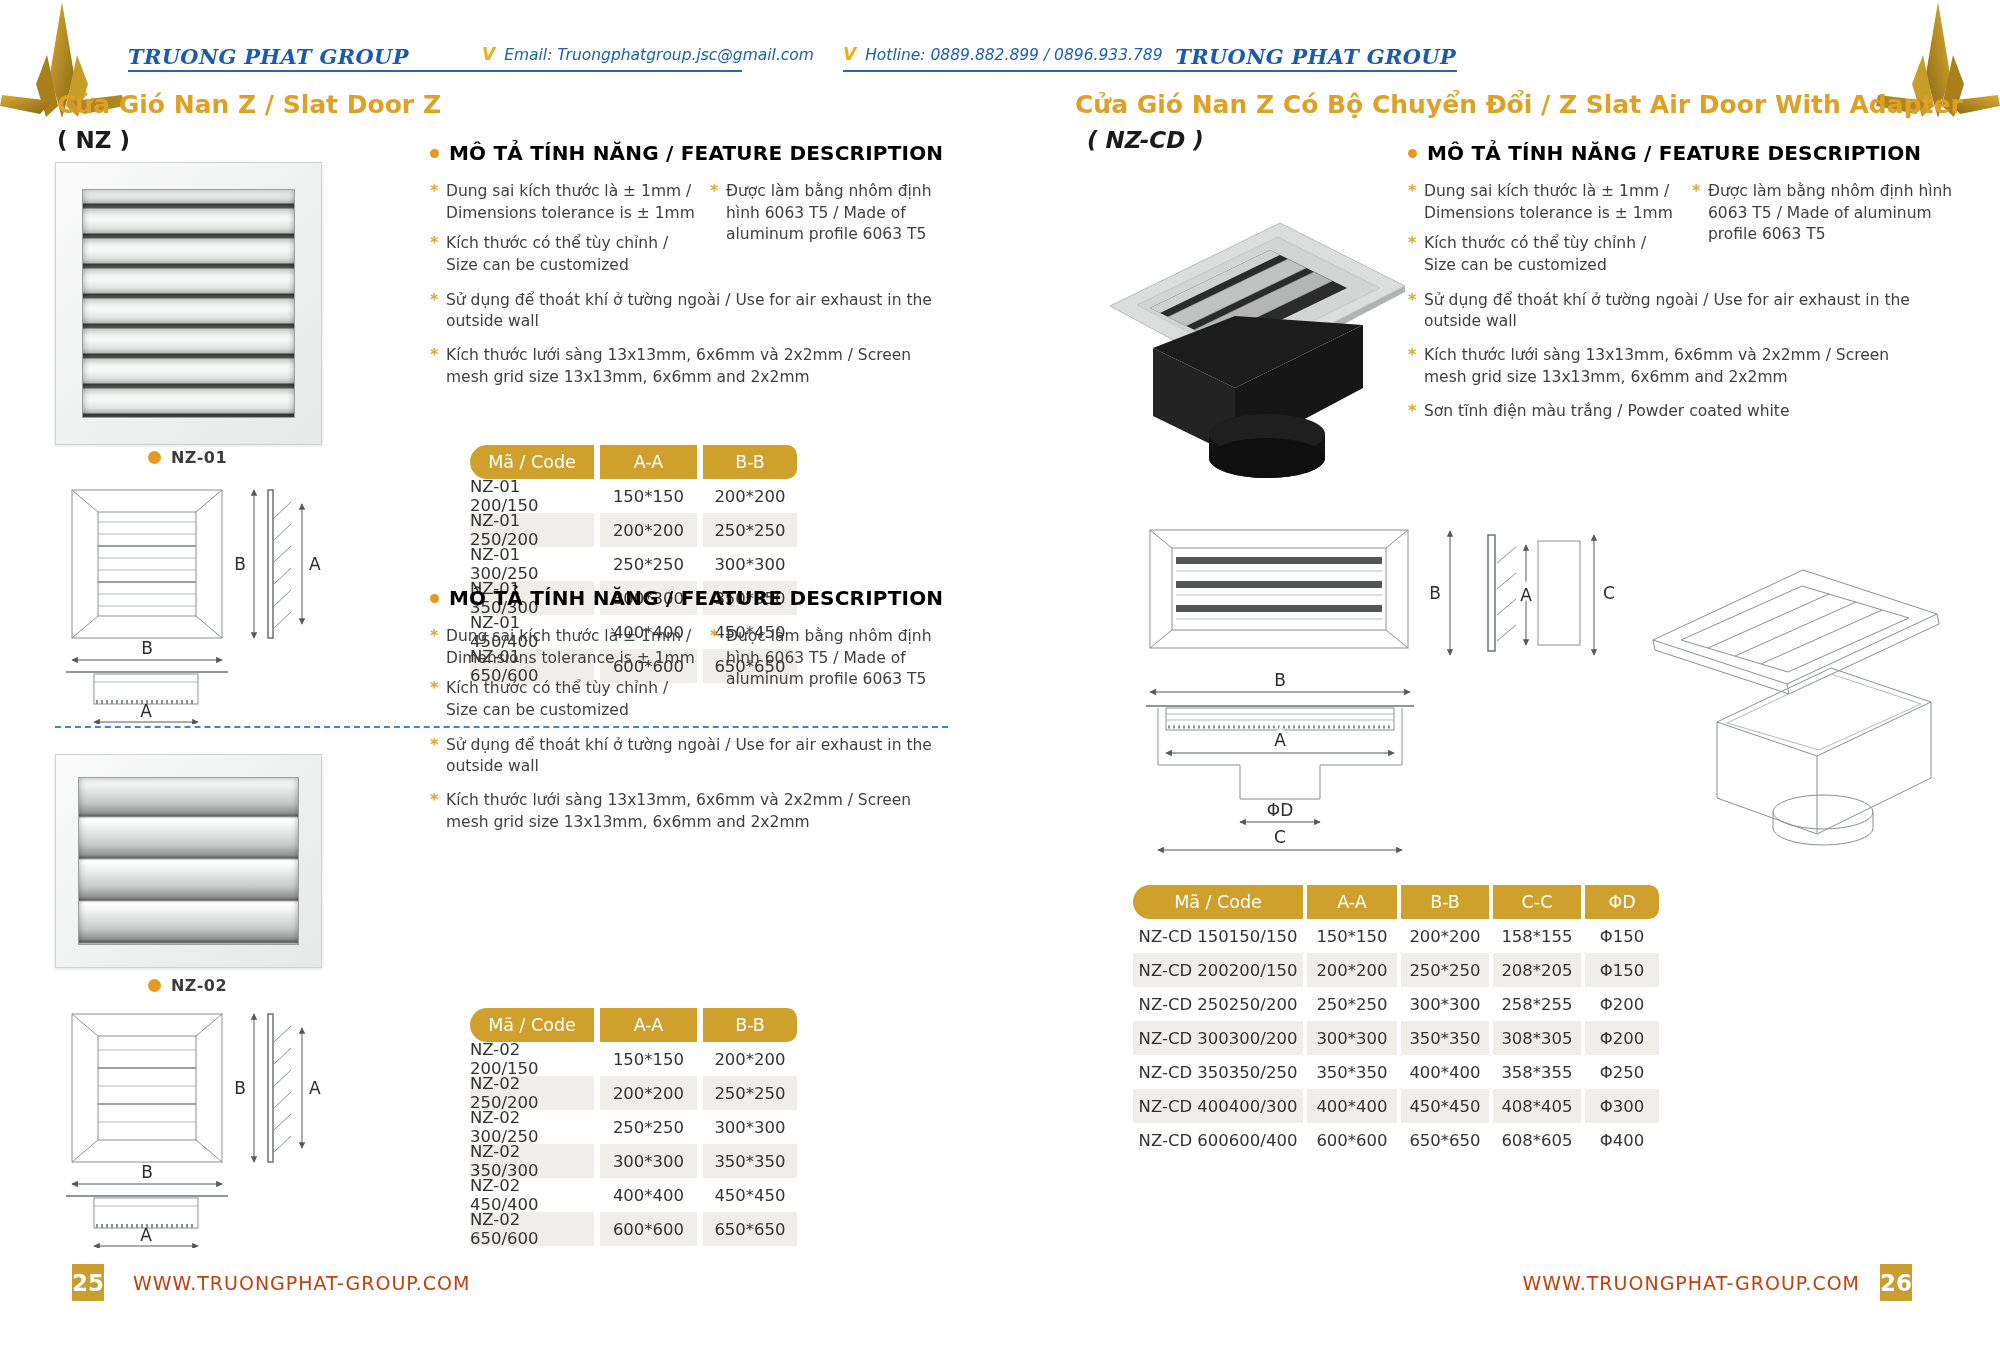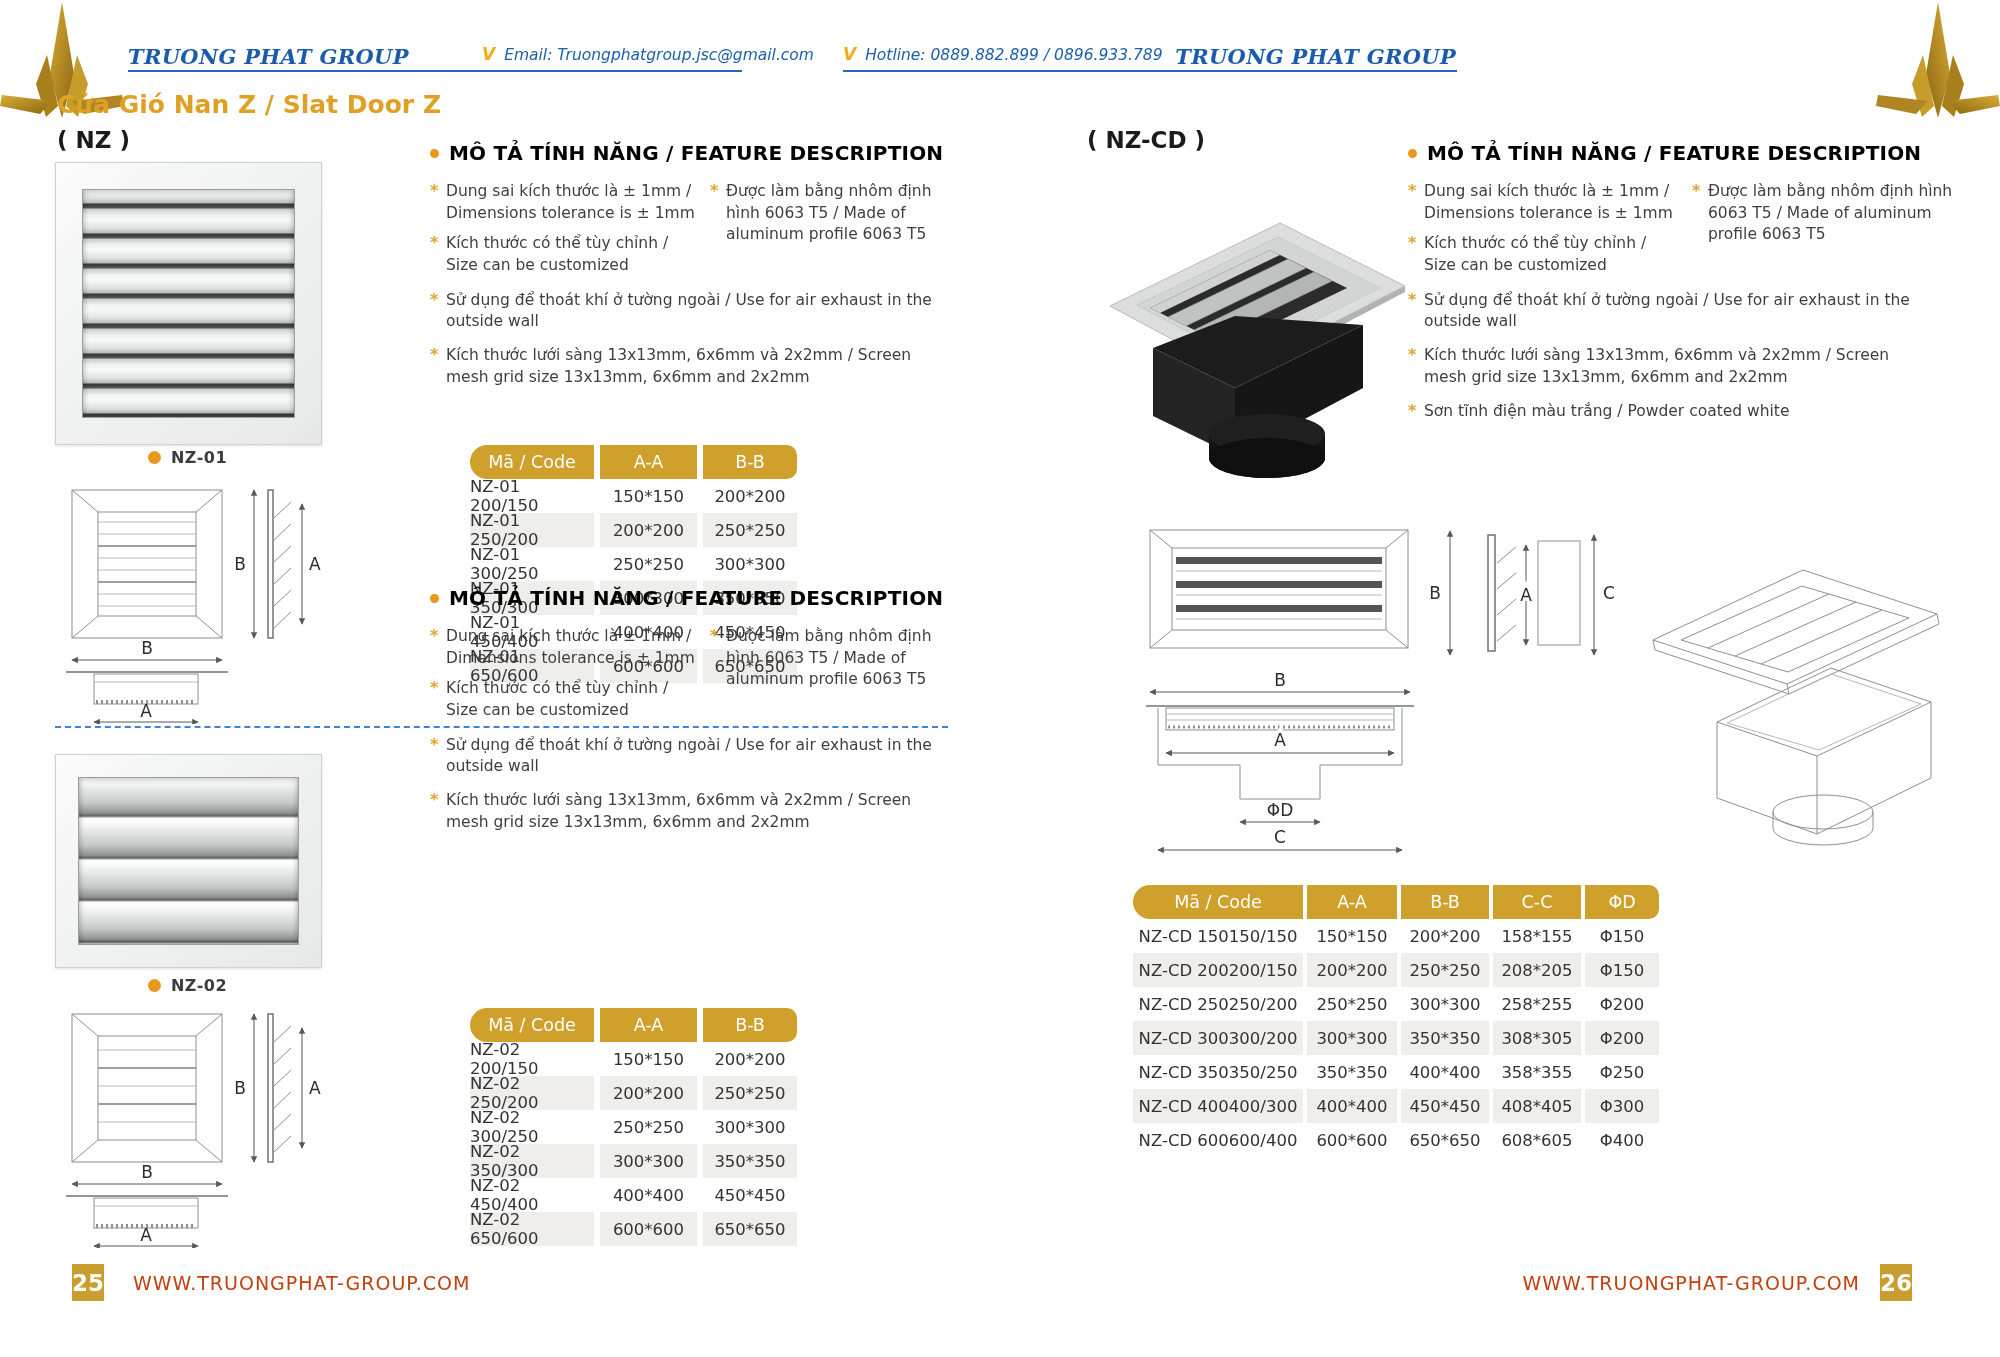--- a/index.html
+++ b/index.html
@@ -21,21 +21,21 @@
   .contact{display:flex;align-items:baseline;gap:9px;white-space:nowrap;}
   .contact-l{left:482px;top:44px;}
   .contact-r{left:843px;top:44px;}
   .vmark{font-weight:bold;font-style:italic;font-size:17px;color:#f3ac15;}
   .contact-text{font-style:italic;font-size:15.5px;color:#1d5fa8;}
 
   
   .ptitle{font-size:25px;font-weight:bold;color:#dfa125;white-space:nowrap;}
   .pcode{font-size:23px;font-weight:bold;color:#1b1b1b;white-space:nowrap;}
   .title-l{left:57px;top:90px;} .code-l{left:57px;top:127px;}
-  .title-r{left:1075px;top:90px;} .code-r{left:1087px;top:127px;}
+  .title-r{left:1075px;top:90px;} .code-r{left:1087px;top:127px;font-style:italic;}
 
   
   .photo{background:linear-gradient(135deg,#fafbfa,#e6e9e8);border:1px solid #cfd2d1;
          box-shadow:0 1px 3px rgba(0,0,0,.12);}
   .photo-inner{position:absolute;border:1px solid #9aa09d;box-shadow:inset 0 0 6px rgba(0,0,0,.35);}
   .photo-nz01{left:55px;top:162px;width:265px;height:281px;}
   .photo-nz01 .photo-inner{inset:26px;
     background:repeating-linear-gradient(180deg,#f8faf9 0px,#dfe3e2 8px,#b6bbb9 13px,
       #353634 14px,#565855 18px,#caccca 19px,#f1f3f2 25px,#f8faf9 30px);}
   .photo-nz02{left:55px;top:754px;width:265px;height:212px;}
@@ -363,20 +363,21 @@
       <div class="td">400*400</div>
       <div class="td">450*450</div>
       <div class="td shade">NZ-02 650/600</div>
       <div class="td shade">600*600</div>
       <div class="td shade">650*650</div>
     </div>
 
   <div class="abs pgnum pg25">25</div>
   <div class="abs site site-l">WWW.TRUONGPHAT-GROUP.COM</div>
 
+  <div class="abs ptitle title-r">Cửa Gió Nan Z Có Bộ Chuyển Đổi / Z Slat Air Door With Adapter</div>
   <div class="abs pcode code-r">( NZ-CD )</div>
 
   <svg class="abs photo-nzcd" width="335" height="300" viewBox="0 0 335 300">
     <polygon points="160,185 330,98 330,104 164,191" fill="#b0b3b2"></polygon>
     <polygon points="35,118 205,35 330,98 160,185" fill="#dcdedd" stroke="#b8bbba" stroke-width="1"></polygon>
     <polygon points="62,117 203,49 305,100 163,170" fill="#d2d5d4" stroke="#c4c7c6" stroke-width="1"></polygon>
     <polygon points="75,120 195,62 272,100 152,158" fill="#2a2b2a"></polygon>
     <polygon points="75,120 195,62 205,67 85,125" fill="#cfd2d1"></polygon>
     <polygon points="93,129 213,71 231,80 111,138" fill="#bfc3c2" stroke="#9ea3a1" stroke-width="0.6"></polygon>
     <polygon points="119,142 239,84 257,93 137,151" fill="#b2b6b5" stroke="#9ea3a1" stroke-width="0.6"></polygon>

